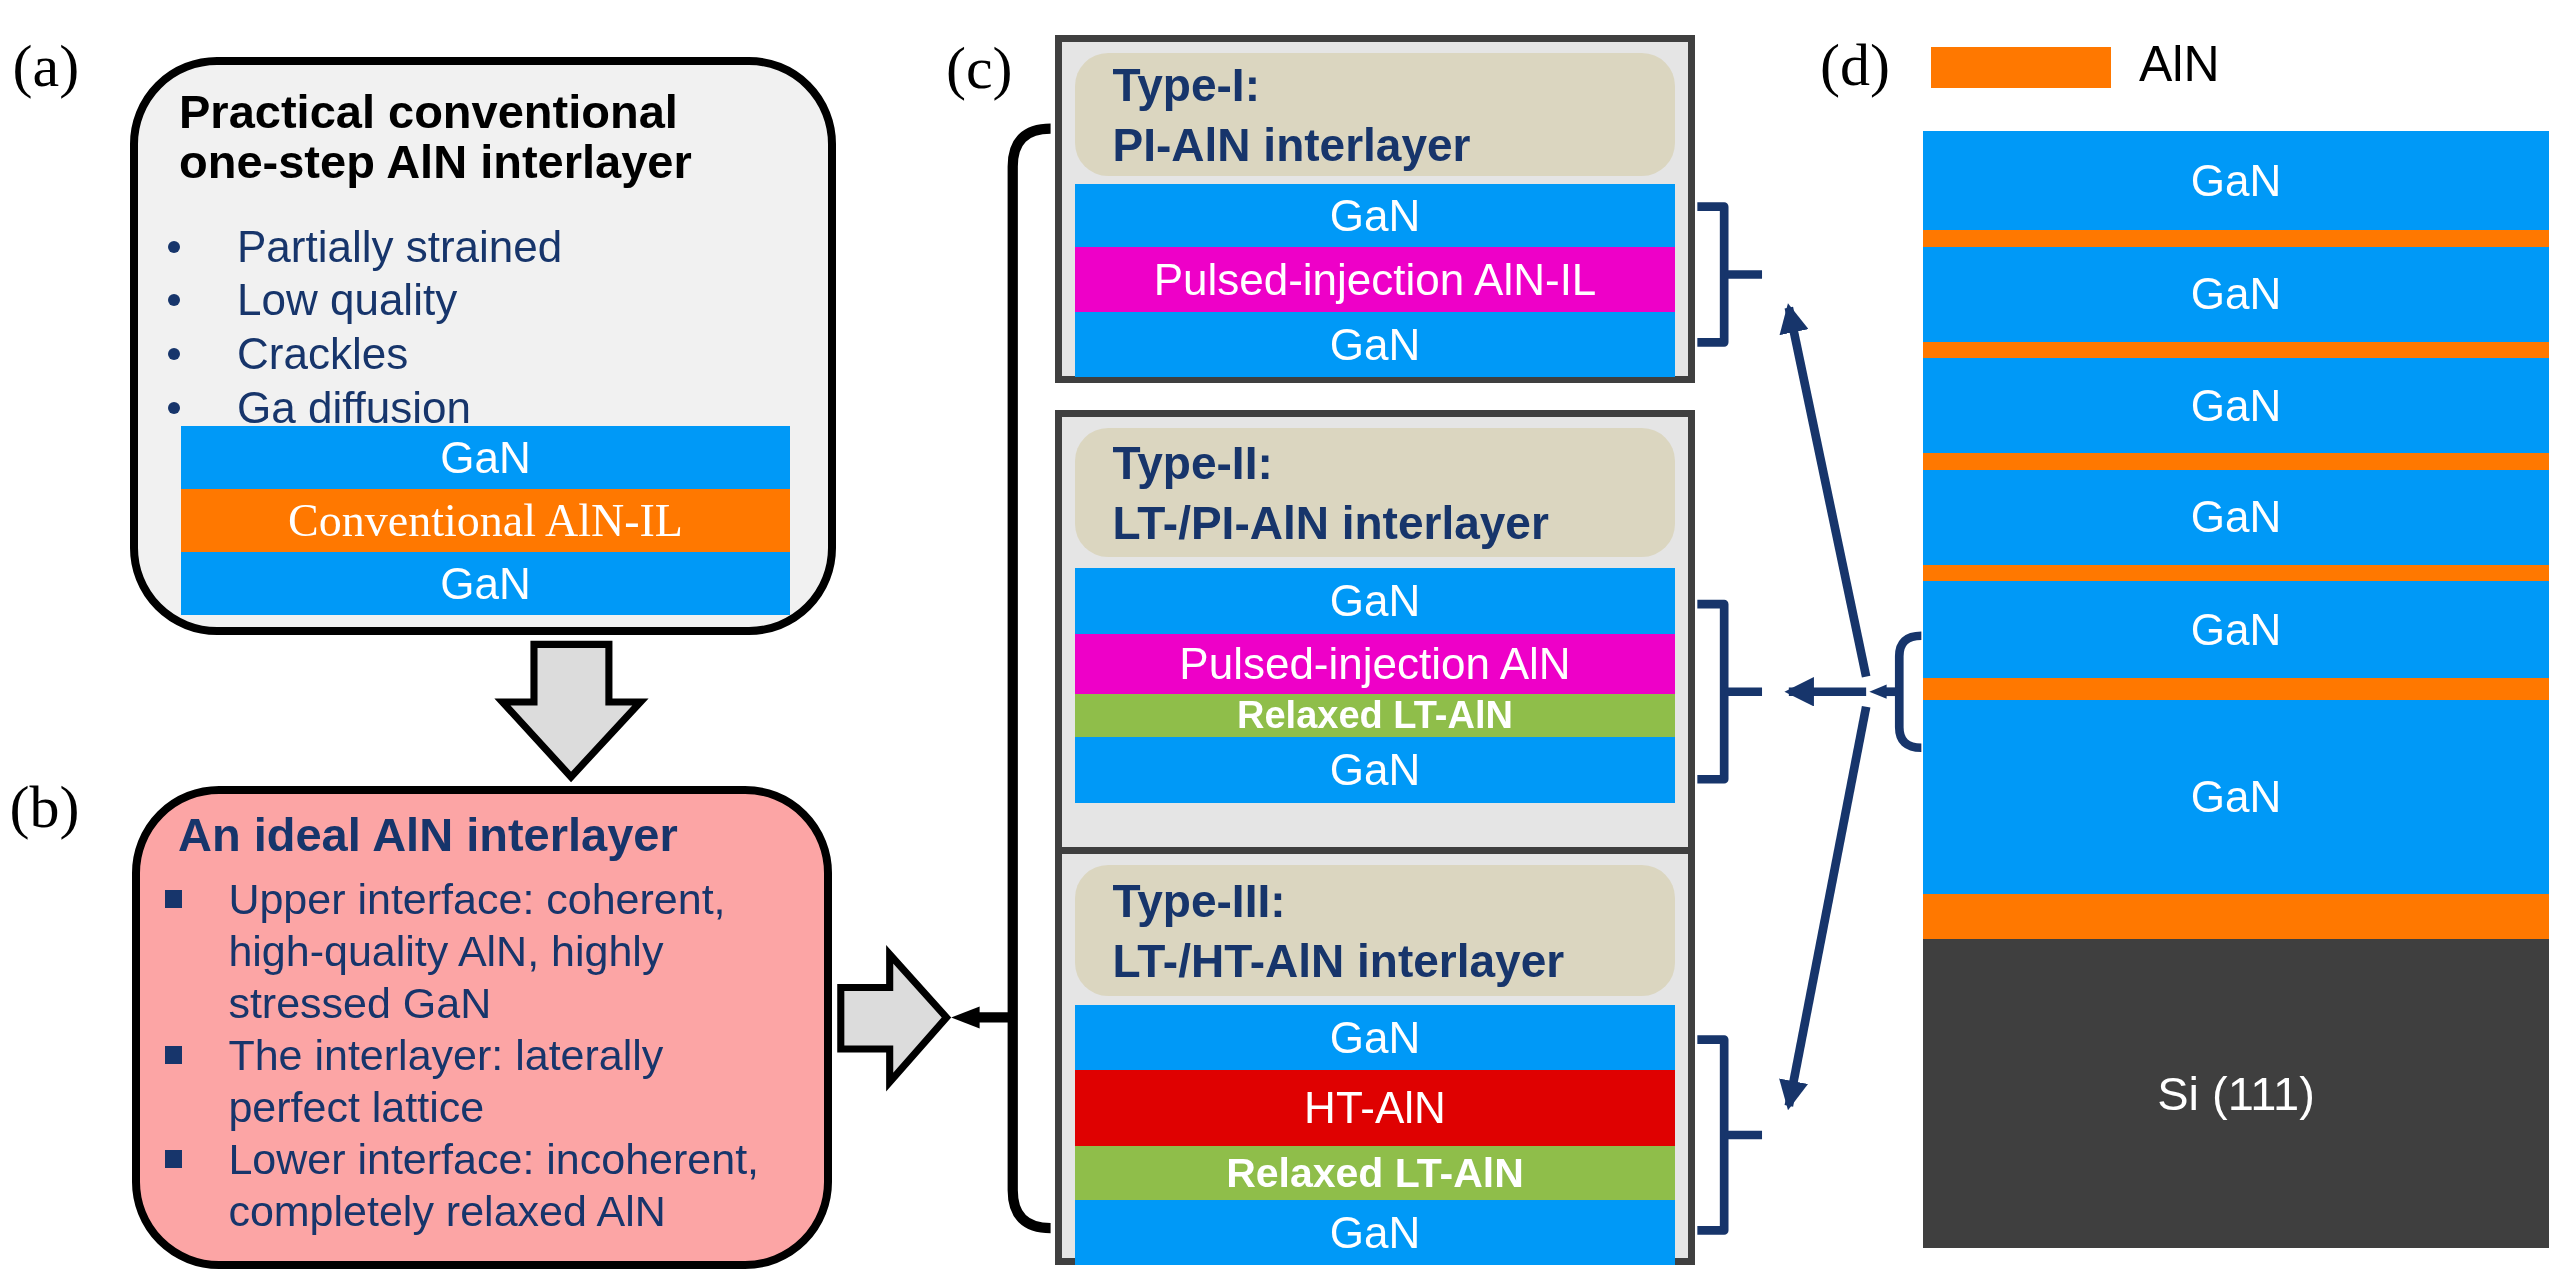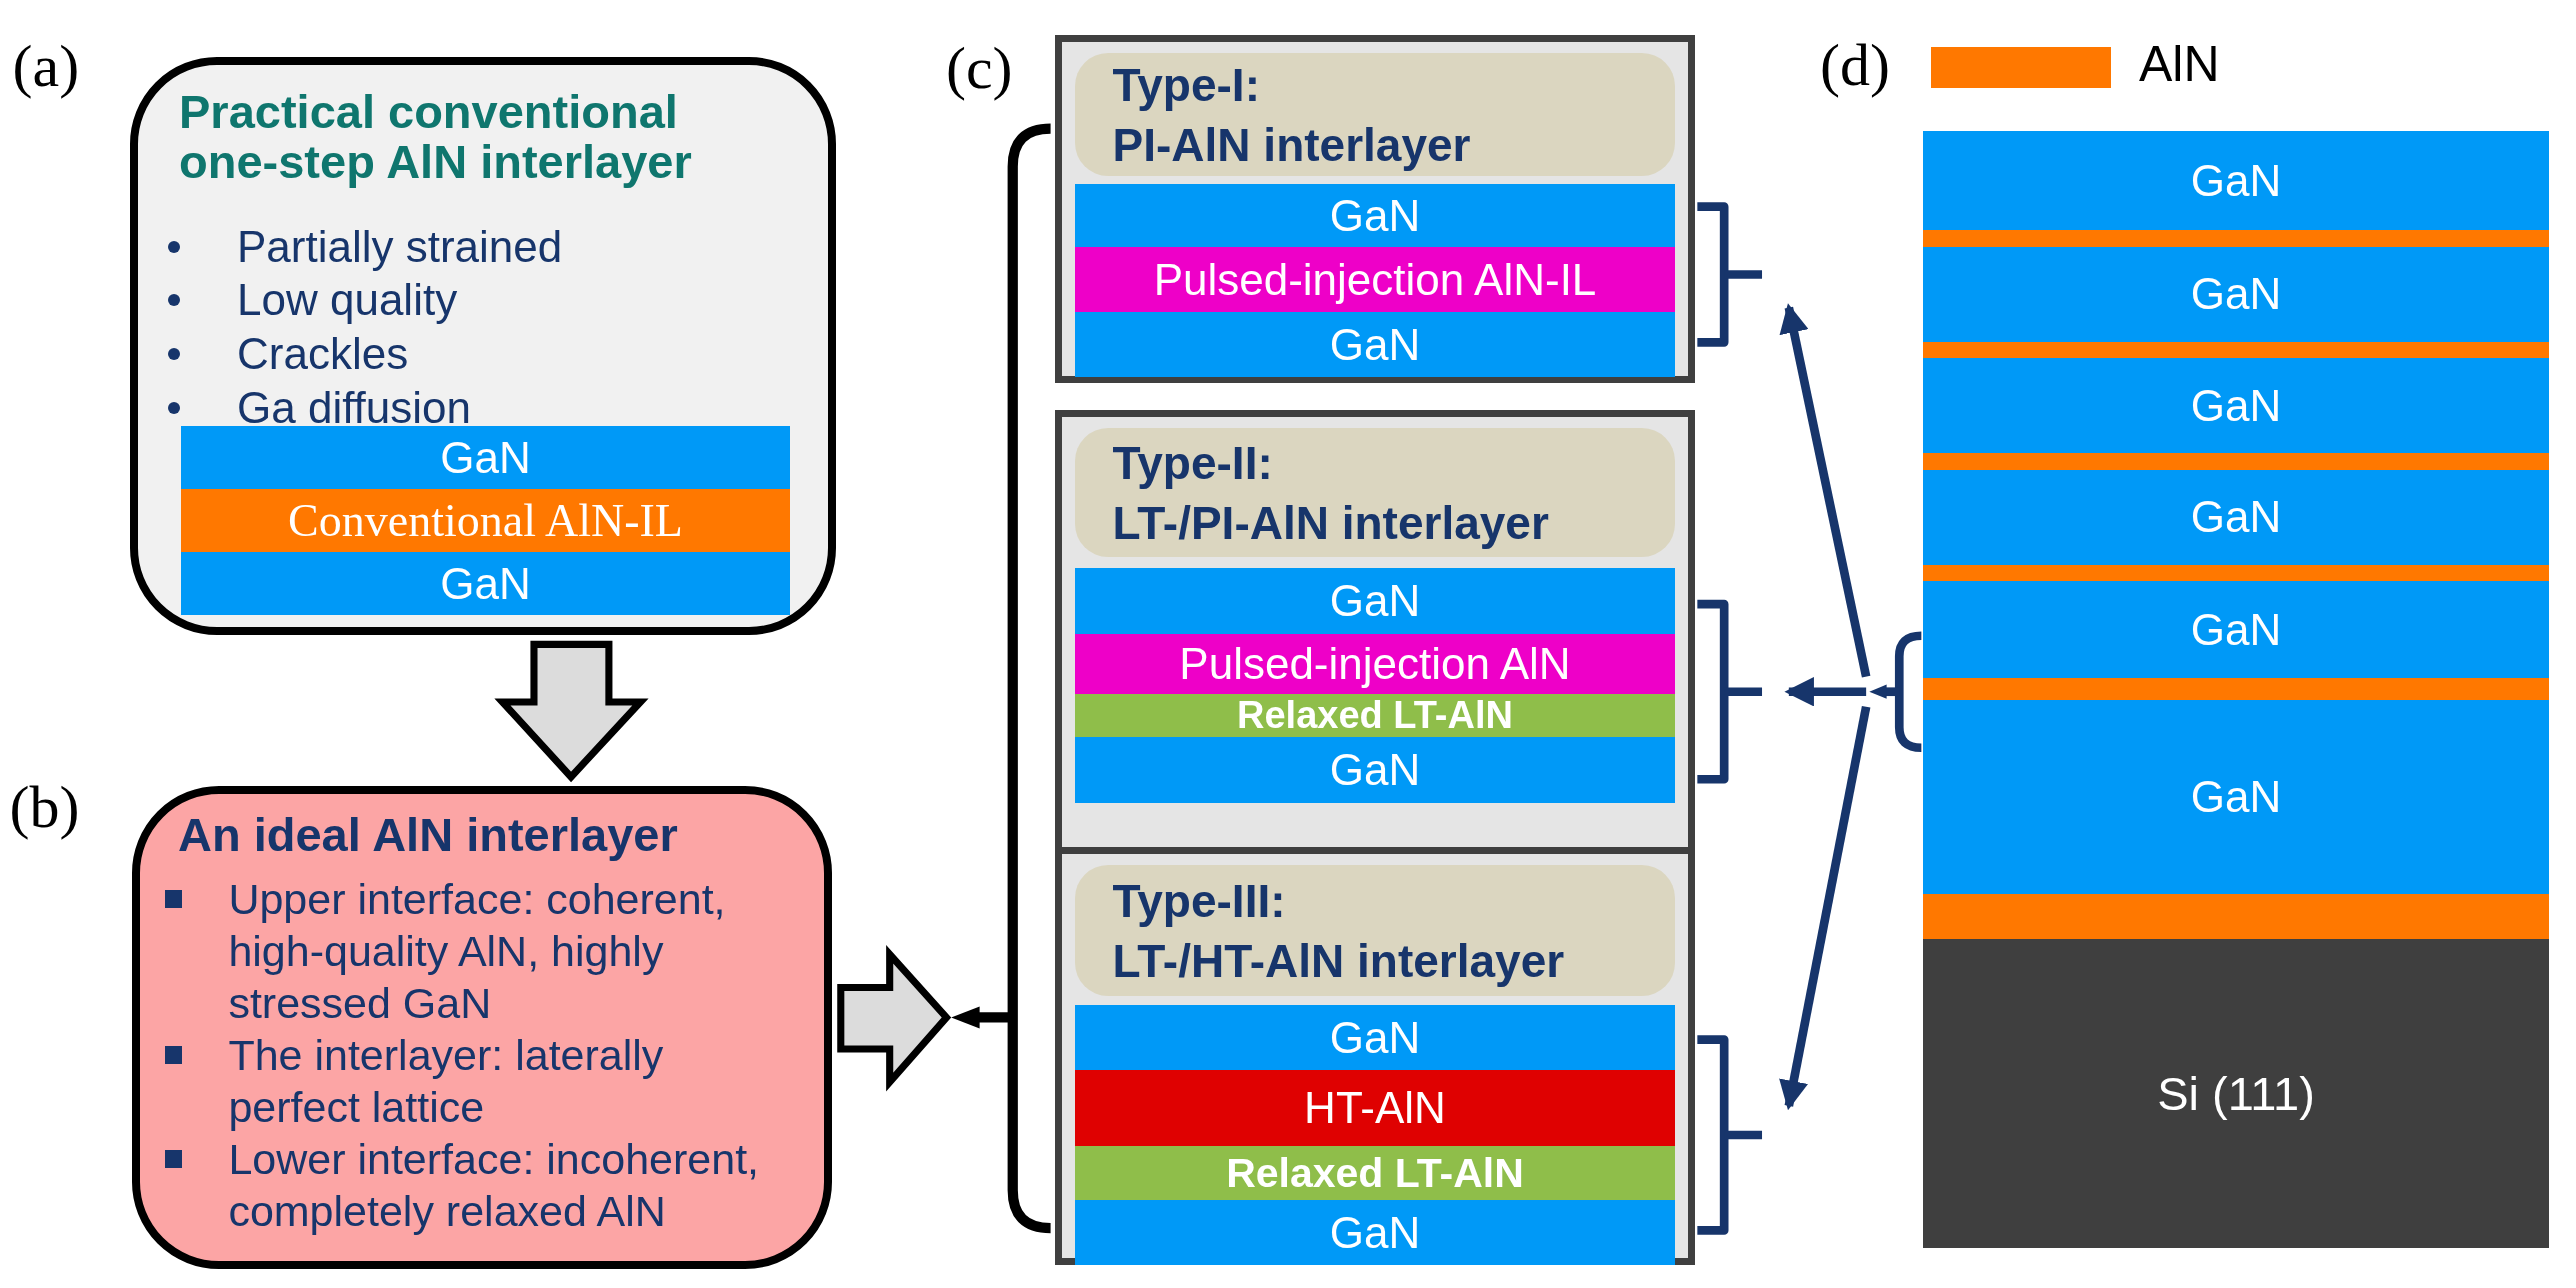--- a/index.html
+++ b/index.html
@@ -5,21 +5,21 @@
   html,body{margin:0;padding:0;background:#ffffff;}
   body{width:2576px;height:1288px;position:relative;overflow:hidden;
        font-family:"Liberation Sans", sans-serif;}
   .abs{position:absolute;}
   .panel-label{position:absolute;font-family:"Liberation Serif", serif;
        font-size:60px;color:#000;line-height:1;}
   
   #panel-a{left:130px;top:57px;width:706px;height:578px;background:#F1F1F1;
        border:8.7px solid #000;border-radius:87px;box-sizing:border-box;}
   #panel-a .title{position:absolute;left:41px;top:22px;font-size:47px;font-weight:bold;
-       color:#0f766e;line-height:50px;white-space:pre-line;}
+       color:#000000;line-height:50px;white-space:pre-line;}
   .bullet-row{position:absolute;left:30px;display:flex;align-items:center;}
   .bullet-dot{width:12px;height:12px;border-radius:50%;background:#17356B;
        margin-right:57px;flex:none;}
   .bullet-row .btext{font-size:44px;color:#17356B;line-height:47px;}
   .layer{display:flex;align-items:center;justify-content:center;color:#fff;
        font-size:44px;}
   
   #panel-b{left:132px;top:786px;width:700px;height:483px;background:#fca5a5;
        border:8.7px solid #000;border-radius:87px;box-sizing:border-box;}
   #panel-b .title{position:absolute;left:38px;top:16px;font-size:47px;font-weight:bold;

